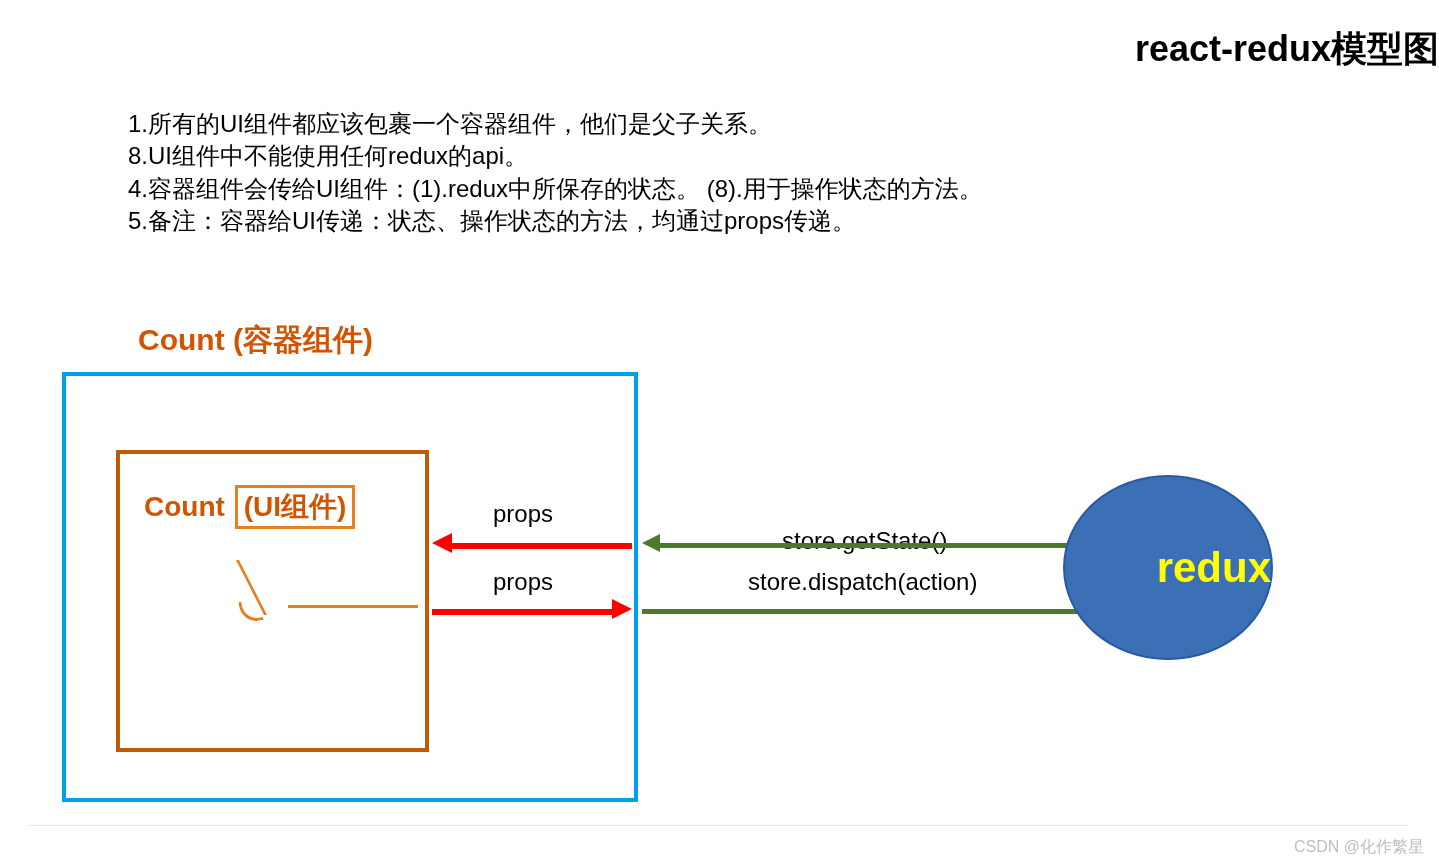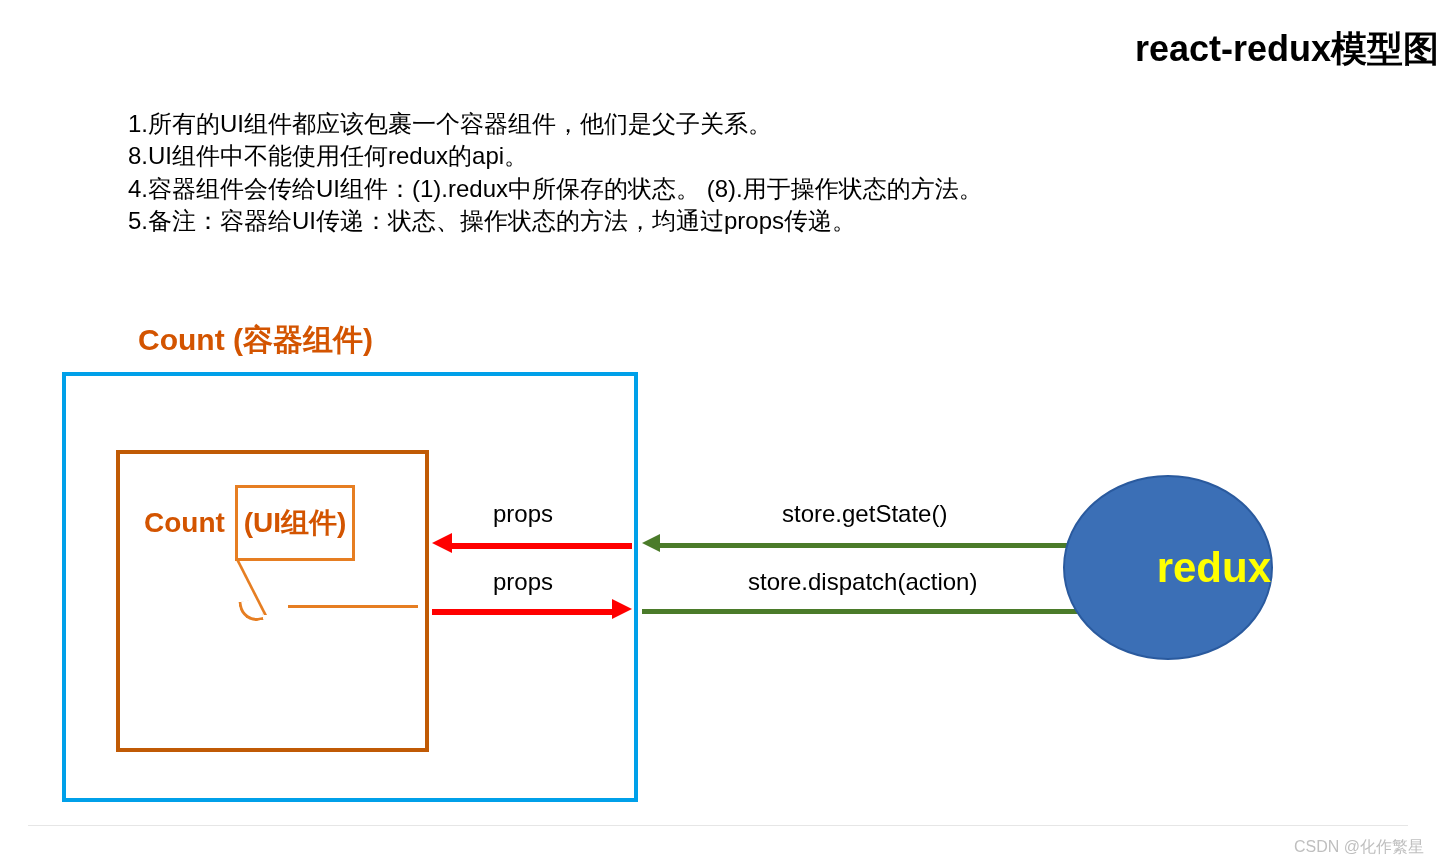--- a/index.html
+++ b/index.html
@@ -58,21 +58,21 @@
       top: 485px;
       left: 144px;
       font-size: 28px;
       font-weight: bold;
       color: #d35400;
     }
     .ui-label-text { display:inline-block; vertical-align: middle; text-align: right; }
     .ui-label-boxed {
       display: inline-block;
       border: 3px solid #e67e22;
-      padding: 16px 6px;
+      padding: 0 6px;
       margin-left: 2px;
       vertical-align: middle;
     }
     .scribble {
       position: absolute;
       top: 560px;
       left: 240px;
       width: 200px;
       height: 60px;
     }
@@ -104,21 +104,21 @@
       height: 0;
       border-top: 3px solid #e67e22;
     }
     .arrow-label {
       position: absolute;
       font-size: 24px;
       color: #000;
     }
     .l-props1 { top: 500px; left: 493px; }
     .l-props2 { top: 568px; left: 493px; }
-    .l-getstate { top: 500px; left: 782px; }
+    .l-getstate { top: 527px; left: 782px; }
     .l-dispatch { top: 568px; left: 748px; }
     .arrow-line {
       position: absolute;
       height: 0;
     }
     .red { border-top: 6px solid #ff0000; }
     .green { border-top: 5px solid #4b7b2a; }
     .arrow-left-head, .arrow-right-head {
       position: absolute;
       width: 0; height: 0;

